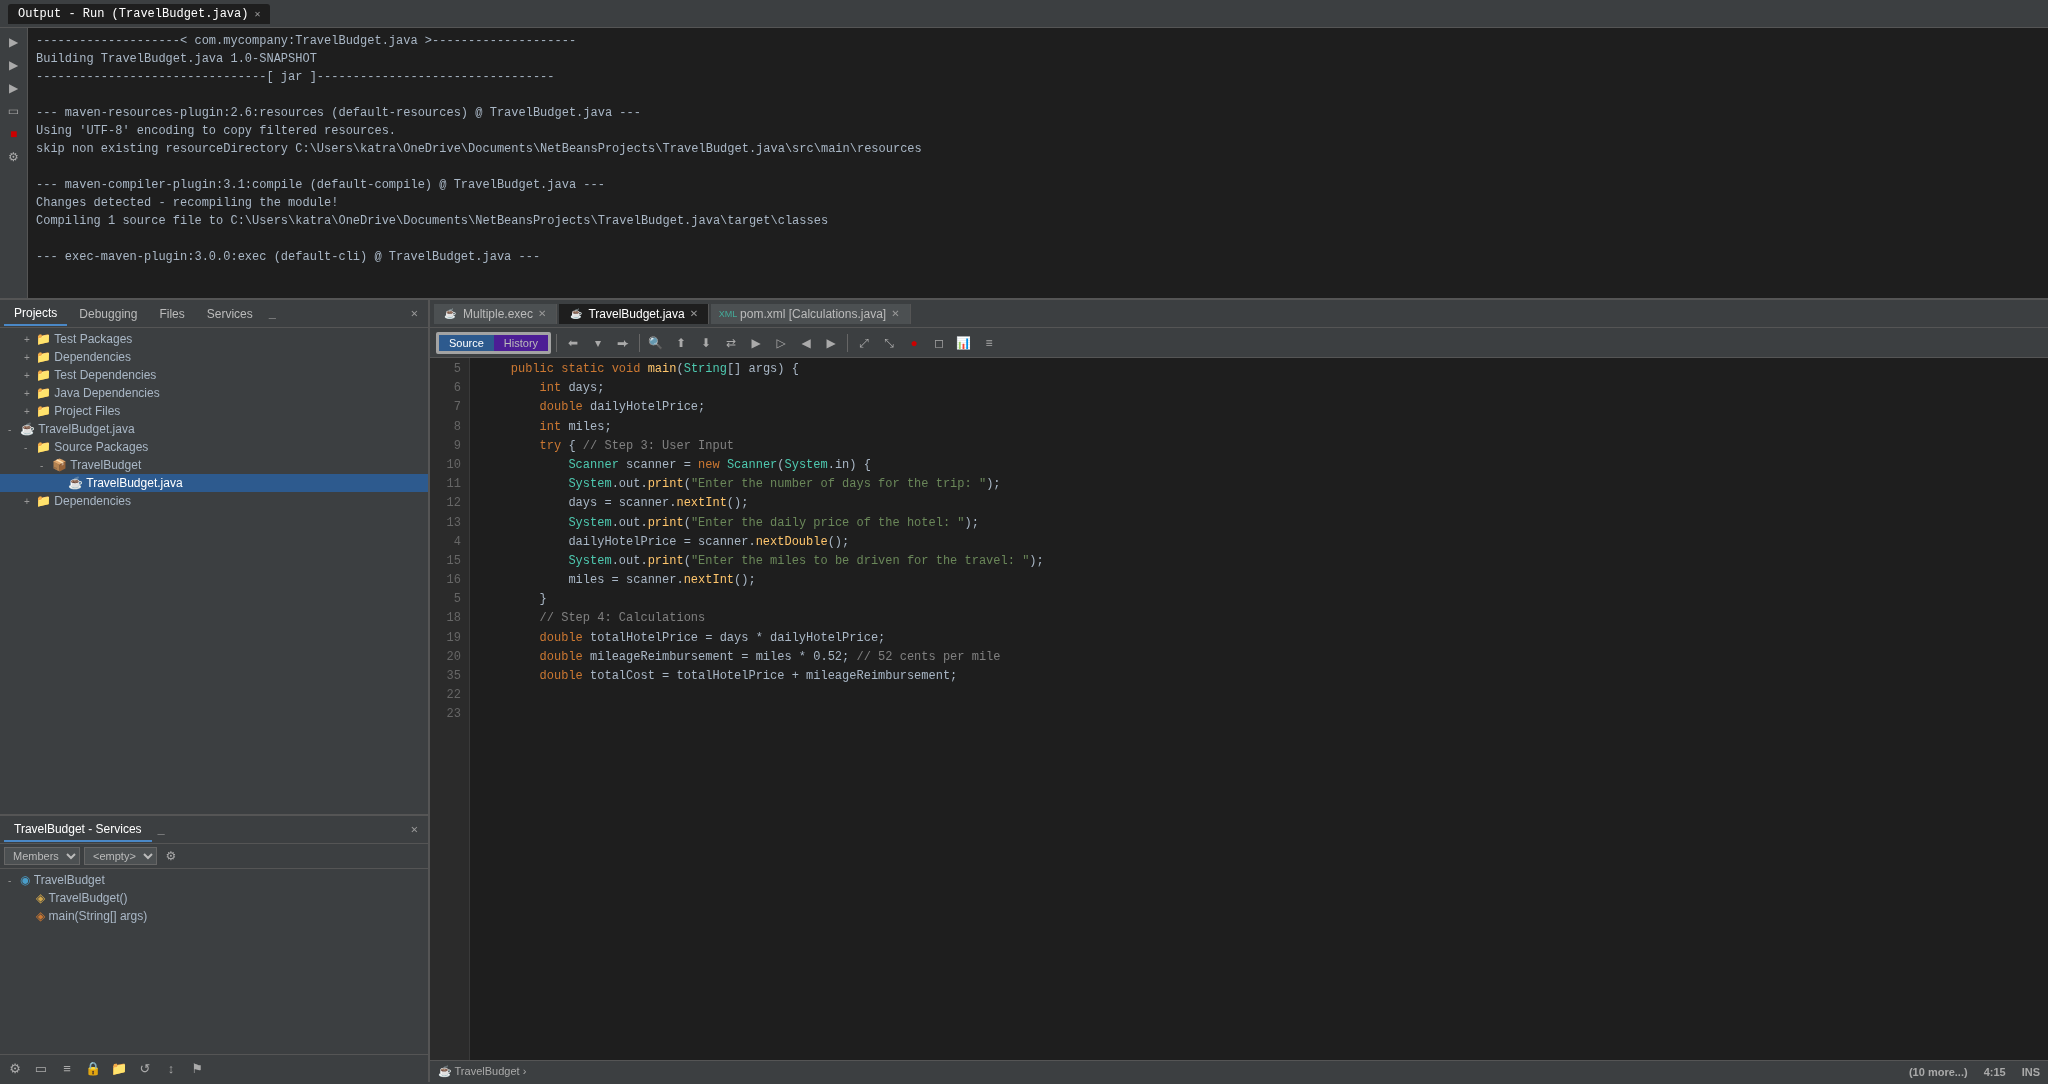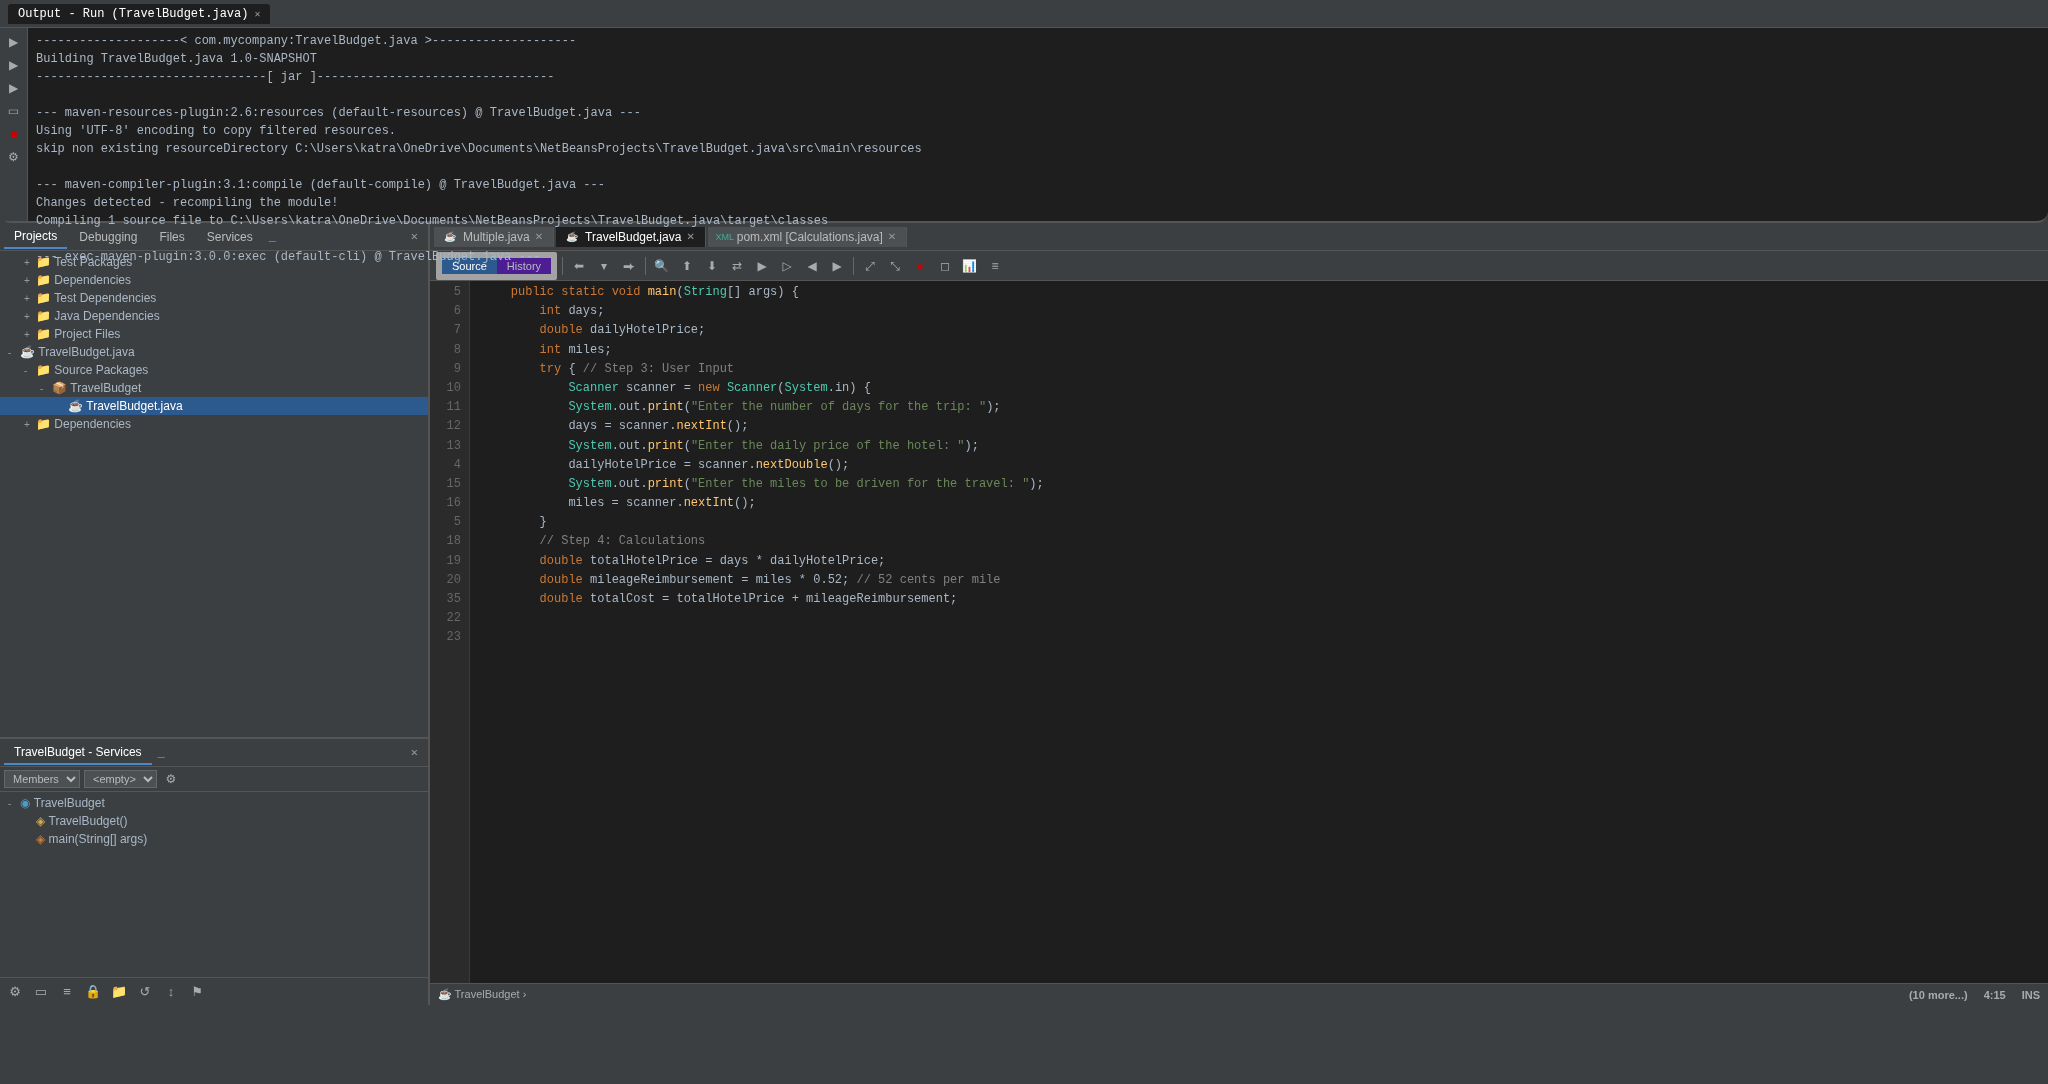--- a/index.html
+++ b/index.html
@@ -2,24 +2,23 @@
 <html><head>
   <meta charset="utf-8">
   <style>
     * { box-sizing: border-box; margin: 0; padding: 0; }
     body { font-family: 'Courier New', monospace; font-size: 12px; background: #3c3f41; color: #a9b7c6; overflow: hidden; }
 
     
     #output-panel {
       background: #1e1e1e;
       color: #a9b7c6;
-      height: 223px;
+      height: 300px;
       position: relative;
       border-bottom: 2px solid #555;
-      border-radius: 11px;
     }
     .output-tab-bar {
       background: #3c3f41;
       height: 28px;
       display: flex;
       align-items: center;
       border-bottom: 1px solid #555;
       padding: 0 8px;
       gap: 4px;
     }
@@ -229,21 +228,21 @@
       background: none;
       border: none;
       color: #aaa;
       cursor: pointer;
       font-size: 12px;
       display: flex; align-items: center; justify-content: center;
     }
     .toolbar-separator { width: 1px; height: 18px; background: #666; margin: 0 2px; }
     .tab-buttons {
       display: flex;
-      border: 6px solid #a3a3a3;
+      border: 3px solid #a3a3a3;
       border-radius: 2px;
       overflow: hidden;
     }
     .tab-button {
       padding: 2px 10px;
       font-size: 11px;
       font-family: Arial, sans-serif;
       background: #4c1d95;
       color: #bbb;
       border: none;
@@ -396,21 +395,21 @@
       <button class="bottom-icon-btn">↕</button>
       <button class="bottom-icon-btn">⚑</button>
     </div>
   </div>
 
   <div id="editor-panel">
 
     <div class="editor-tab-bar">
       <div class="editor-tab">
         <span class="tab-file-icon" style="color:#e57b00;">☕</span>
-        <span>Multiple.java</span>
+        <span>Multiple.exec</span>
         <span class="tab-close">✕</span>
       </div>
       <div class="editor-tab active">
         <span class="tab-file-icon" style="color:#e57b00;">☕</span>
         <span>TravelBudget.java</span>
         <span class="tab-close">✕</span>
       </div>
       <div class="editor-tab">
         <span class="tab-file-icon" style="color:#4a9; font-size:9px;">XML</span>
         <span>pom.xml [Calculations.java]</span>

